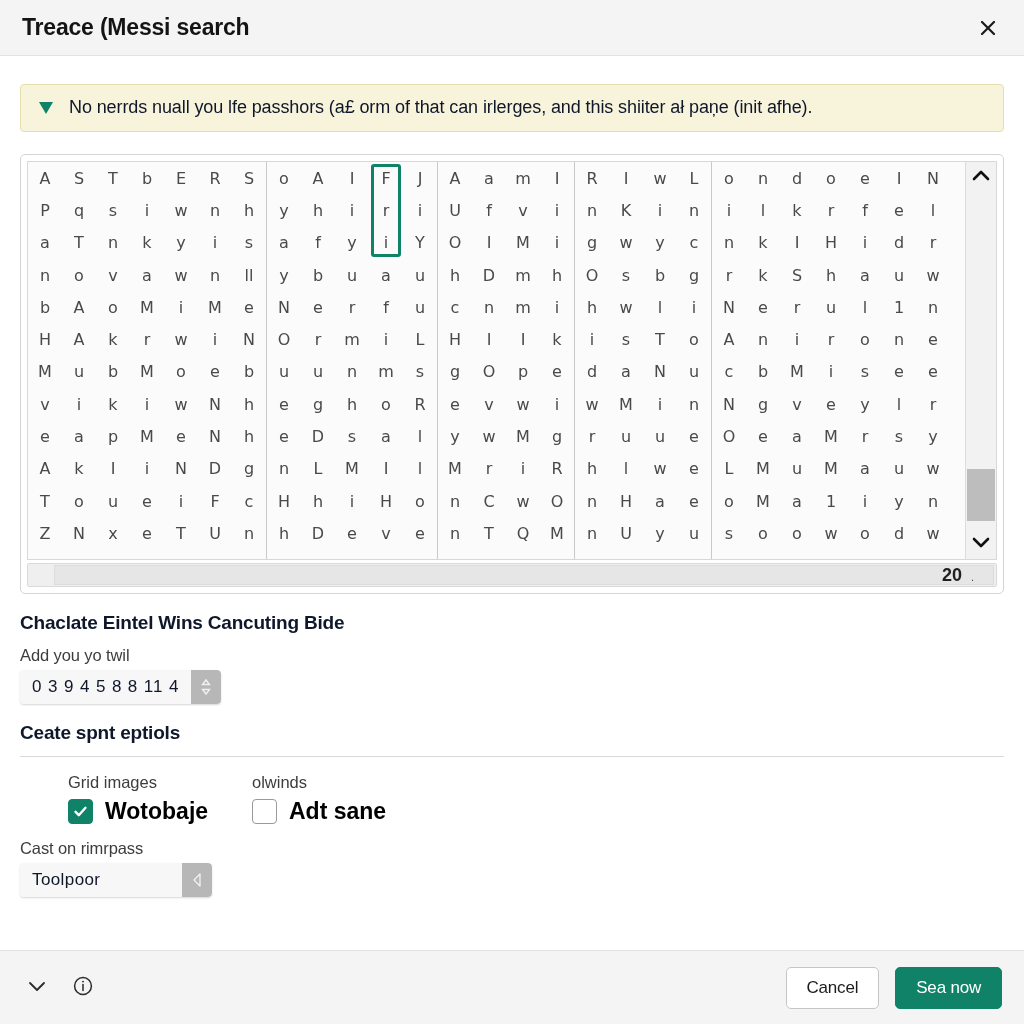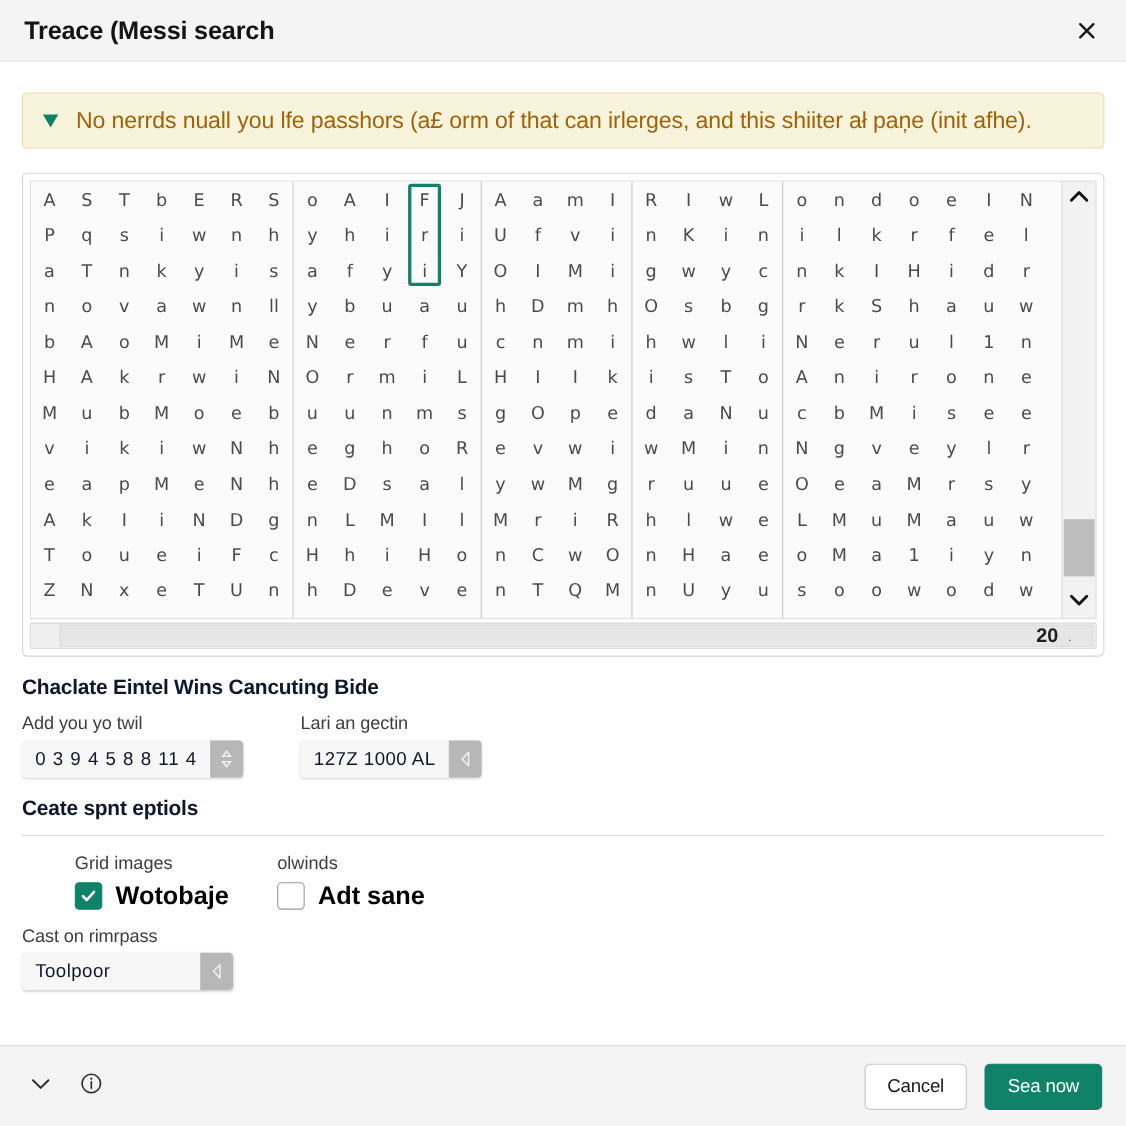--- a/index.html
+++ b/index.html
@@ -83,22 +83,22 @@
     align-items: center;
     justify-content: center;
   }
   .tri-down {
     width: 0; height: 0;
     border-left: 7px solid transparent;
     border-right: 7px solid transparent;
     border-top: 12px solid #0f8267;
   }
   .banner-text {
-    font-size: 21px;
-    color: #a16207;
+    font-size: 18px;
+    color: #0f172a;
     line-height: 1.3;
     letter-spacing: -0.1px;
   }
 
   
   .grid-panel {
     margin-top: 22px;
     border: 1px solid #d5d5d5;
     border-radius: 5px;
     background: #ffffff;
@@ -904,33 +904,20 @@
           <div class="combo-value">0 3 9 4 5 8 8 11 4</div>
           <div class="combo-btn">
             <span>
               <svg width="16" height="20" viewBox="0 0 16 20" aria-hidden="true">
                 <path d="M8 3 L4.5 7.5 L11.5 7.5 Z M8 17 L4.5 12.5 L11.5 12.5 Z" fill="none" stroke="currentColor" stroke-width="1.4"></path>
               </svg>
             </span>
           </div>
         </div>
       </div>
-      <div class="field">
-        <div class="field-label">Lari an gectin</div>
-        <div class="combo">
-          <div class="combo-value tight">127Z 1000 AL</div>
-          <div class="combo-btn">
-            <span>
-              <svg width="14" height="16" viewBox="0 0 14 16" aria-hidden="true">
-                <path d="M10 2 L4 8 L10 14 Z" fill="none" stroke="currentColor" stroke-width="1.4" stroke-linejoin="round"></path>
-              </svg>
-            </span>
-          </div>
-        </div>
-      </div>
     </div>
 
     <div class="section-title">Ceate spnt eptiols</div>
     <hr class="section-rule">
 
     <div class="check-row">
       <div class="check-col">
         <div class="check-col-label">Grid images</div>
         <div class="check-line">
           <div class="cbox checked">

